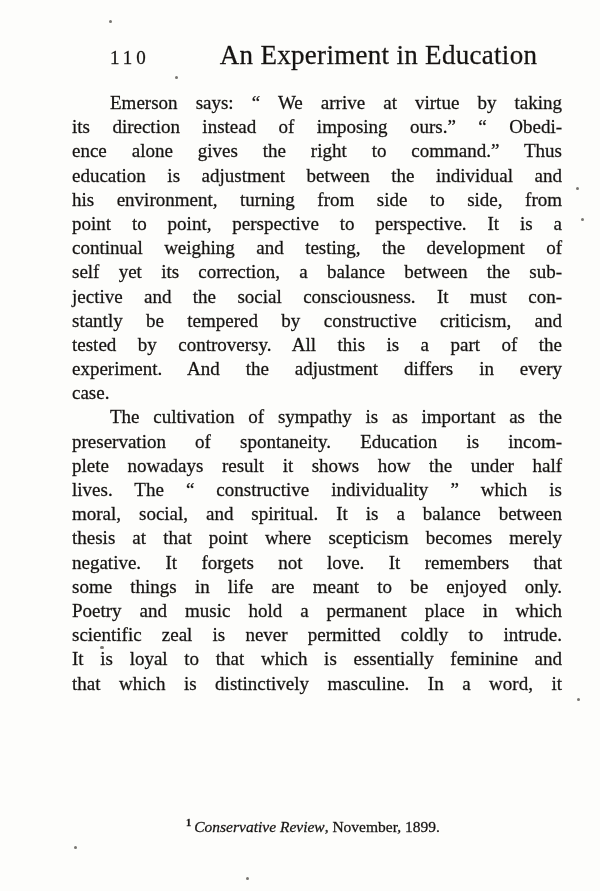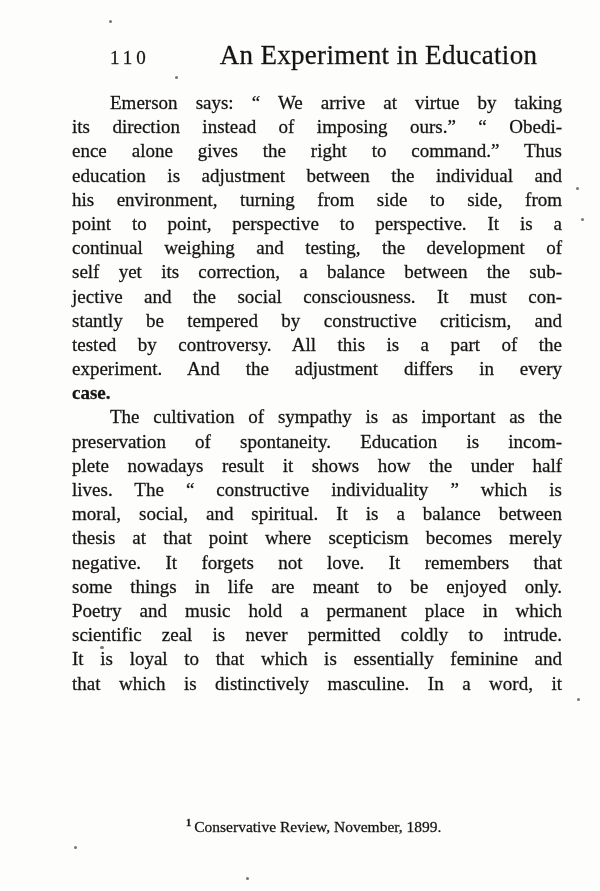--- a/index.html
+++ b/index.html
@@ -52,38 +52,39 @@
     font-size: 19px;
     line-height: 24.2px;
     height: 24.2px;
     text-align: justify;
     text-align-last: justify;
     word-spacing: 1.5px;
     overflow: visible;
     white-space: normal;
   }
   .line.indent { padding-left: 38px; }
-  .line.nojust { text-align-last: left; font-weight: bold; }
+  .line.nojust { text-align-last: left; }
   
   .footnote {
     position: absolute;
     top: 817px;
     left: 186px;
     font-size: 15.5px;
     line-height: 20px;
     white-space: nowrap;
   }
   .footnote sup {
     font-size: 10.5px;
     vertical-align: super;
     line-height: 0;
     margin-right: 3px;
     font-weight: bold;
   }
   .footnote .src {
+    font-style: italic;
   }
   
   .speck {
     position: absolute;
     background: #4a4742;
     border-radius: 50%;
     width: 3px;
     height: 3px;
     opacity: 0.75;
     -webkit-text-stroke: 0;

